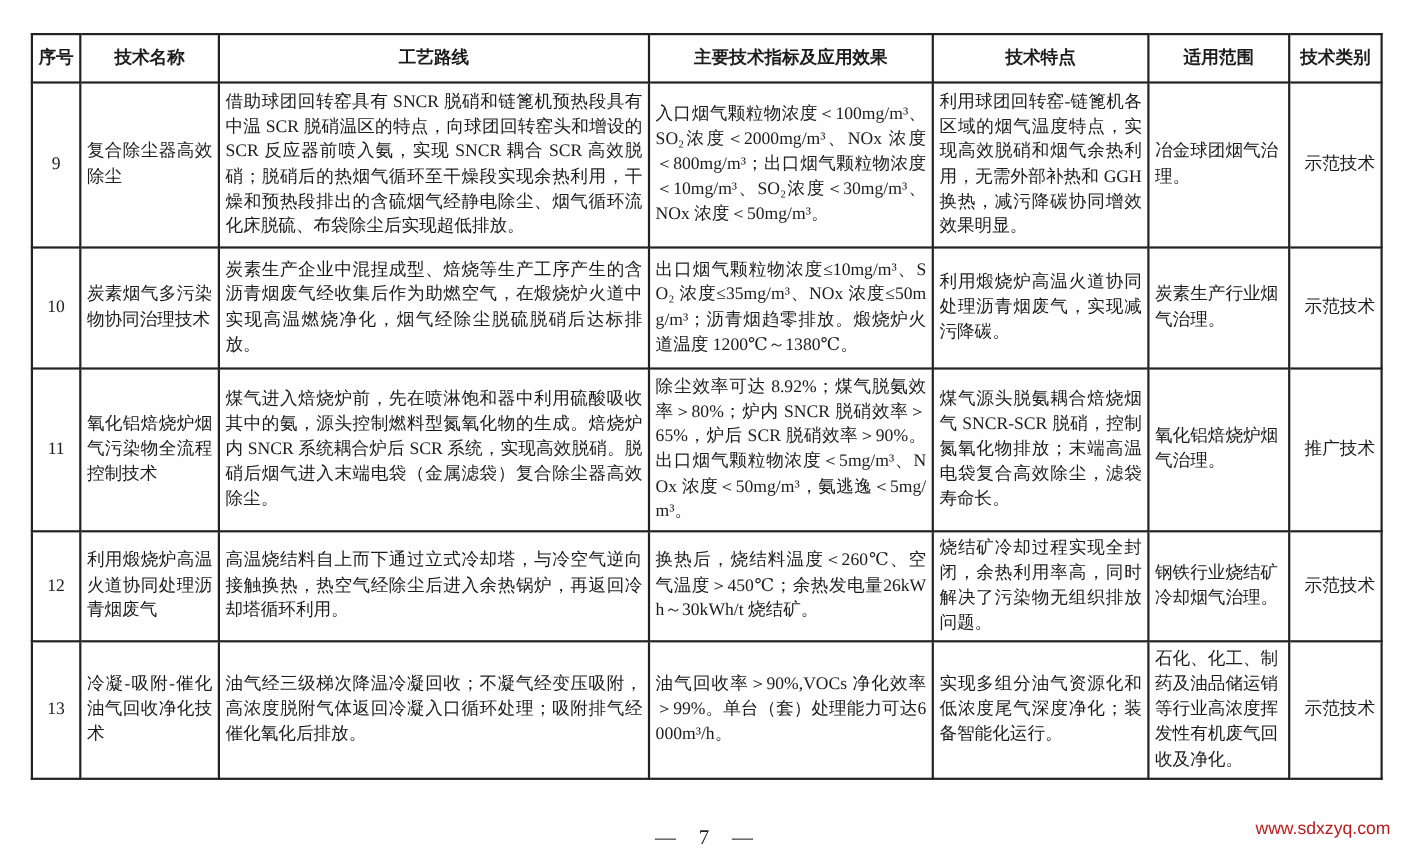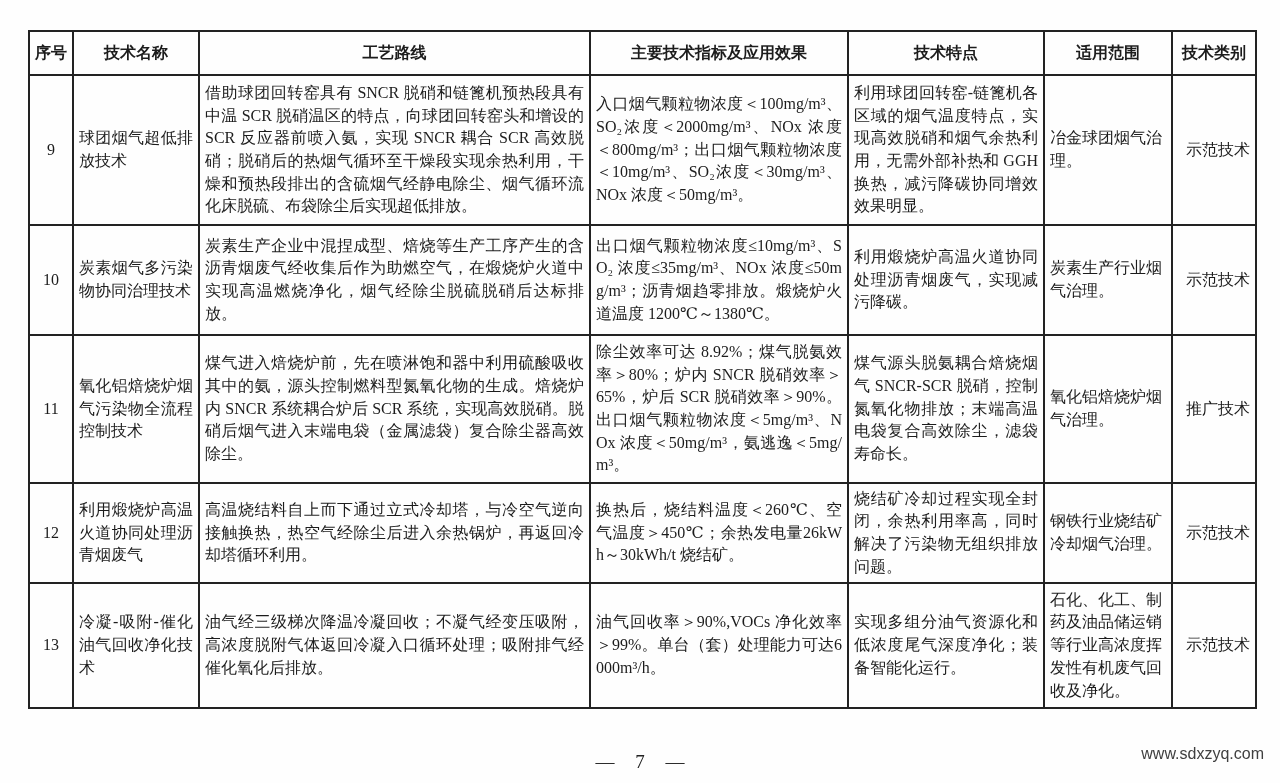--- a/index.html
+++ b/index.html
@@ -68,21 +68,21 @@
     text-align: center;
     font-size: 19px;
     color: #222;
     word-spacing: 16px;
   }
   .watermark {
     position: absolute;
     right: 16px;
     bottom: 20px;
     font-size: 16px;
-    color: #404040;
+    color: #b91c1c;
     font-family: "Liberation Sans", "DejaVu Sans", sans-serif;
   }
 </style>
 </head>
 <body>
 
 <div class="page">
 
   <table class="tech-table">
     <colgroup>
@@ -101,21 +101,21 @@
         <th>工艺路线</th>
         <th>主要技术指标及应用效果</th>
         <th>技术特点</th>
         <th>适用范围</th>
         <th>技术类别</th>
       </tr>
     </thead>
     <tbody>
       <tr class="row-h150">
         <td class="c-serial">9</td>
-        <td class="c-name">球团烟气超低排放技术</td>
+        <td class="c-name">复合除尘器高效除尘</td>
         <td class="c-process">借助球团回转窑具有 SNCR 脱硝和链篦机预热段具有中温 SCR 脱硝温区的特点，向球团回转窑头和增设的 SCR 反应器前喷入氨，实现 SNCR 耦合 SCR 高效脱硝；脱硝后的热烟气循环至干燥段实现余热利用，干燥和预热段排出的含硫烟气经静电除尘、烟气循环流化床脱硫、布袋除尘后实现超低排放。</td>
         <td class="c-indicators">入口烟气颗粒物浓度＜100mg/m³、SO₂浓度＜2000mg/m³、NOx 浓度＜800mg/m³；出口烟气颗粒物浓度＜10mg/m³、SO₂浓度＜30mg/m³、NOx 浓度＜50mg/m³。</td>
         <td class="c-features">利用球团回转窑-链篦机各区域的烟气温度特点，实现高效脱硝和烟气余热利用，无需外部补热和 GGH 换热，减污降碳协同增效效果明显。</td>
         <td class="c-scope">冶金球团烟气治理。</td>
         <td class="c-category">示范技术</td>
       </tr>
       <tr class="row-h110">
         <td class="c-serial">10</td>
         <td class="c-name">炭素烟气多污染物协同治理技术</td>
         <td class="c-process">炭素生产企业中混捏成型、焙烧等生产工序产生的含沥青烟废气经收集后作为助燃空气，在煅烧炉火道中实现高温燃烧净化，烟气经除尘脱硫脱硝后达标排放。</td>

